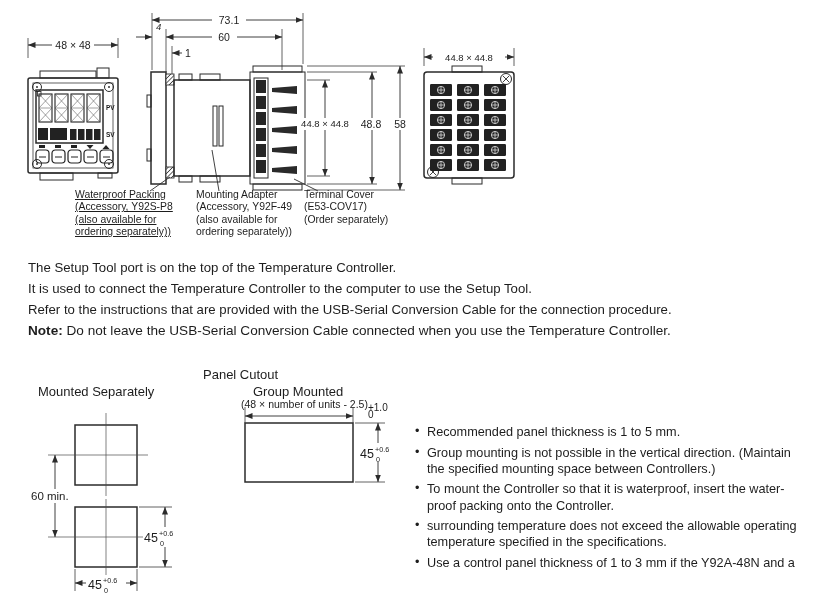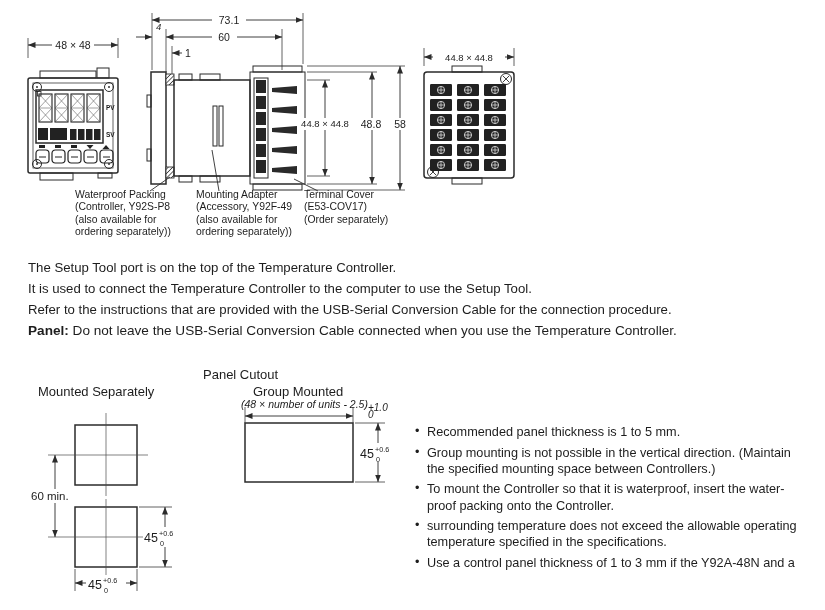--- a/index.html
+++ b/index.html
@@ -15,21 +15,21 @@
   .wh{fill:#ffffff;stroke:none;}
   .dt{font-size:10.5px;}
   .ds{font-size:9.5px;}
   .d45{font-size:12.5px;}
   .tol{font-size:7.2px;}
   .pvsv{font-size:6.5px;font-weight:bold;}
   .abs{position:absolute;white-space:nowrap;}
   .callout{font-size:10.4px;line-height:12.4px;}
   .para{font-size:13.2px;line-height:20.9px;}
   .h13{font-size:13px;}
-  .formula{font-size:10.5px;font-style:italic;}
+  .formula{font-size:10.5px;}
   .tstack{display:inline-flex;flex-direction:column;font-size:10px;line-height:7.4px;
           vertical-align:-3px;margin-left:0;}
   .bullets{width:410px;font-size:12.7px;line-height:16.1px;}
   .bullet{position:relative;padding-left:13px;margin-bottom:4.6px;}
   .bullet .bm{position:absolute;left:1px;top:-1px;}
   .bl{white-space:nowrap;}
 </style>
 </head>
 <body>
 
@@ -281,44 +281,44 @@
     <line class="dim" x1="378" y1="423" x2="378" y2="482" marker-start="url(#as)" marker-end="url(#ae)"></line>
     <rect class="wh" x="359" y="443" width="33" height="19"></rect>
     <g>
       <text class="d45" x="360" y="458">45</text>
       <text class="tol" x="375" y="452">+0.6</text>
       <text class="tol" x="376" y="462">0</text>
     </g>
   </g>
 </svg>
 
-  <div class="abs callout" style="left:75px;top:189px;">
+  <div class="abs callout" style="left:75px;top:189px;text-decoration:underline;">
     <div>Waterproof Packing</div>
-    <div>(Controller, Y92S-P8</div>
+    <div>(Accessory, Y92S-P8</div>
     <div>(also available for</div>
     <div>ordering separately))</div>
   </div>
   <div class="abs callout" style="left:196px;top:189px;">
     <div>Mounting Adapter</div>
     <div>(Accessory, Y92F-49</div>
     <div> (also available for</div>
     <div>ordering separately))</div>
   </div>
   <div class="abs callout" style="left:304px;top:189px;">
     <div>Terminal Cover</div>
     <div>(E53-COV17)</div>
     <div>(Order separately)</div>
   </div>
 
   <div class="abs para" style="left:28px;top:258px;">
     <div>The Setup Tool port is on the top of the Temperature Controller.</div>
     <div>It is used to connect the Temperature Controller to the computer to use the Setup Tool.</div>
     <div>Refer to the instructions that are provided with the USB-Serial Conversion Cable for the connection procedure.</div>
     <div style="font-size:13.6px;">
-      <b>Panel:</b>
+      <b>Note:</b>
       <span>Do not leave the USB-Serial Conversion Cable connected when you use the Temperature Controller.</span>
     </div>
   </div>
 
   <div class="abs h13" style="left:163px;top:367px;margin-left:40px;">Panel Cutout</div>
   <div class="abs h13" style="left:38px;top:384px;">Mounted Separately</div>
   <div class="abs h13" style="left:253px;top:384px;">Group Mounted</div>
   <div class="abs formula" style="left:241px;top:398px;">
     <span>(48 × number of units - 2.5)</span><span class="tstack">
         <span>+1.0</span>

